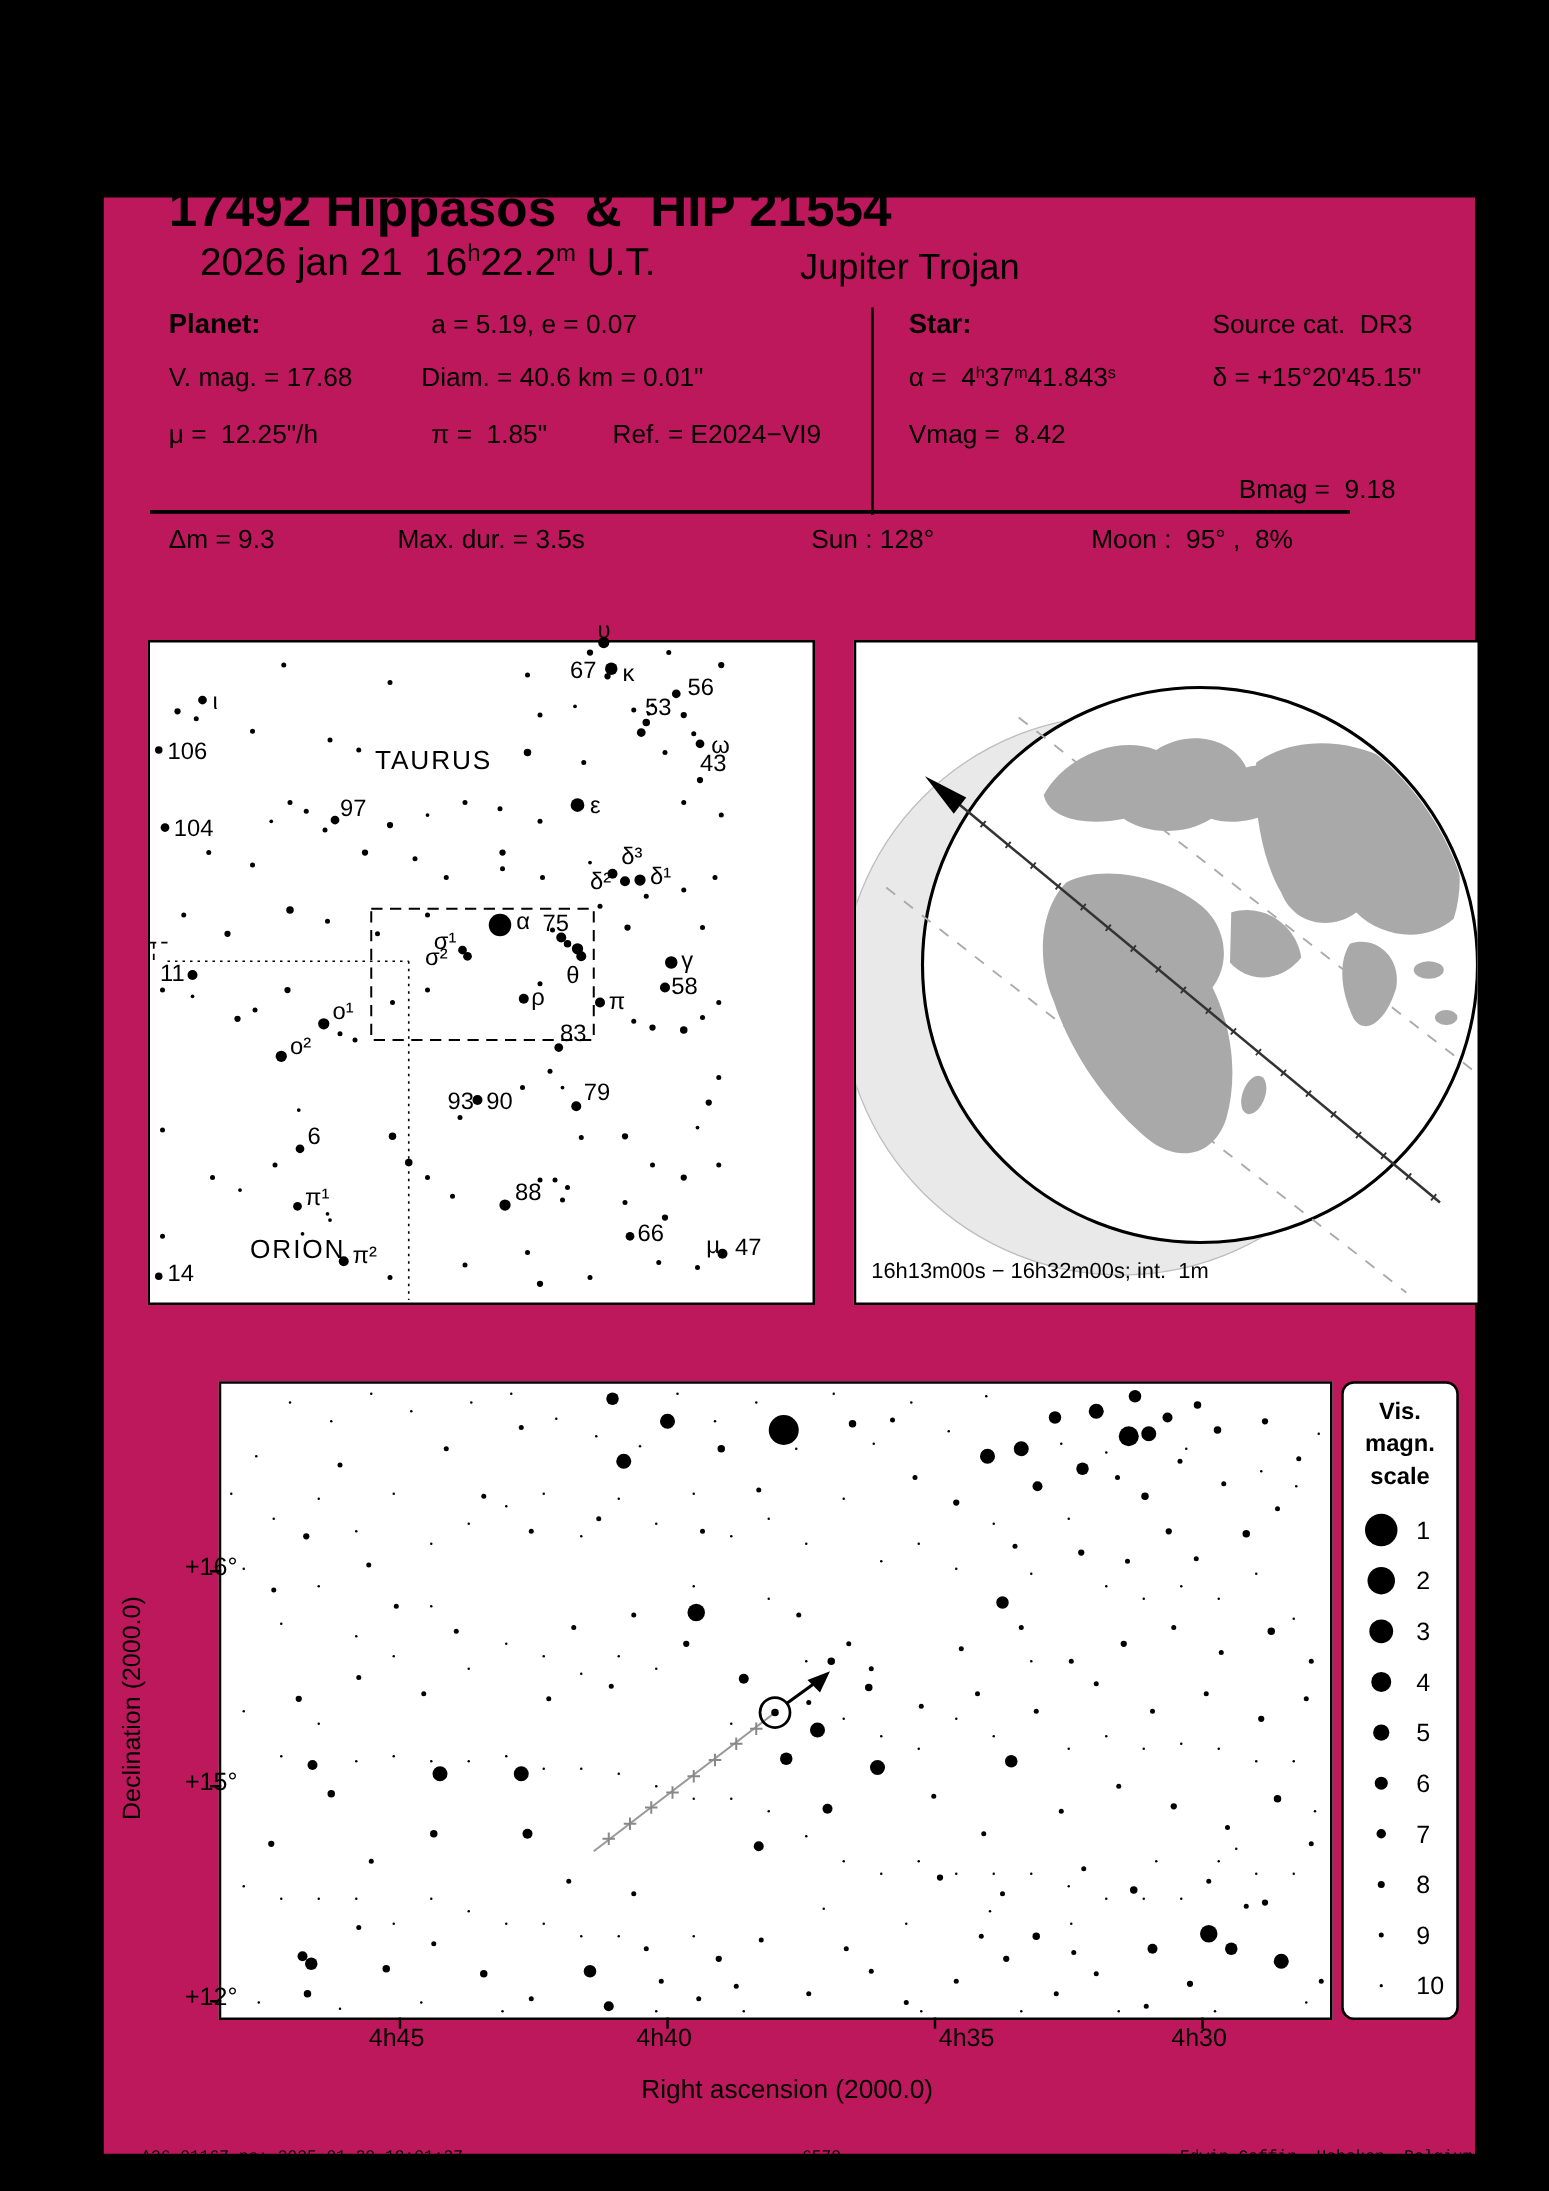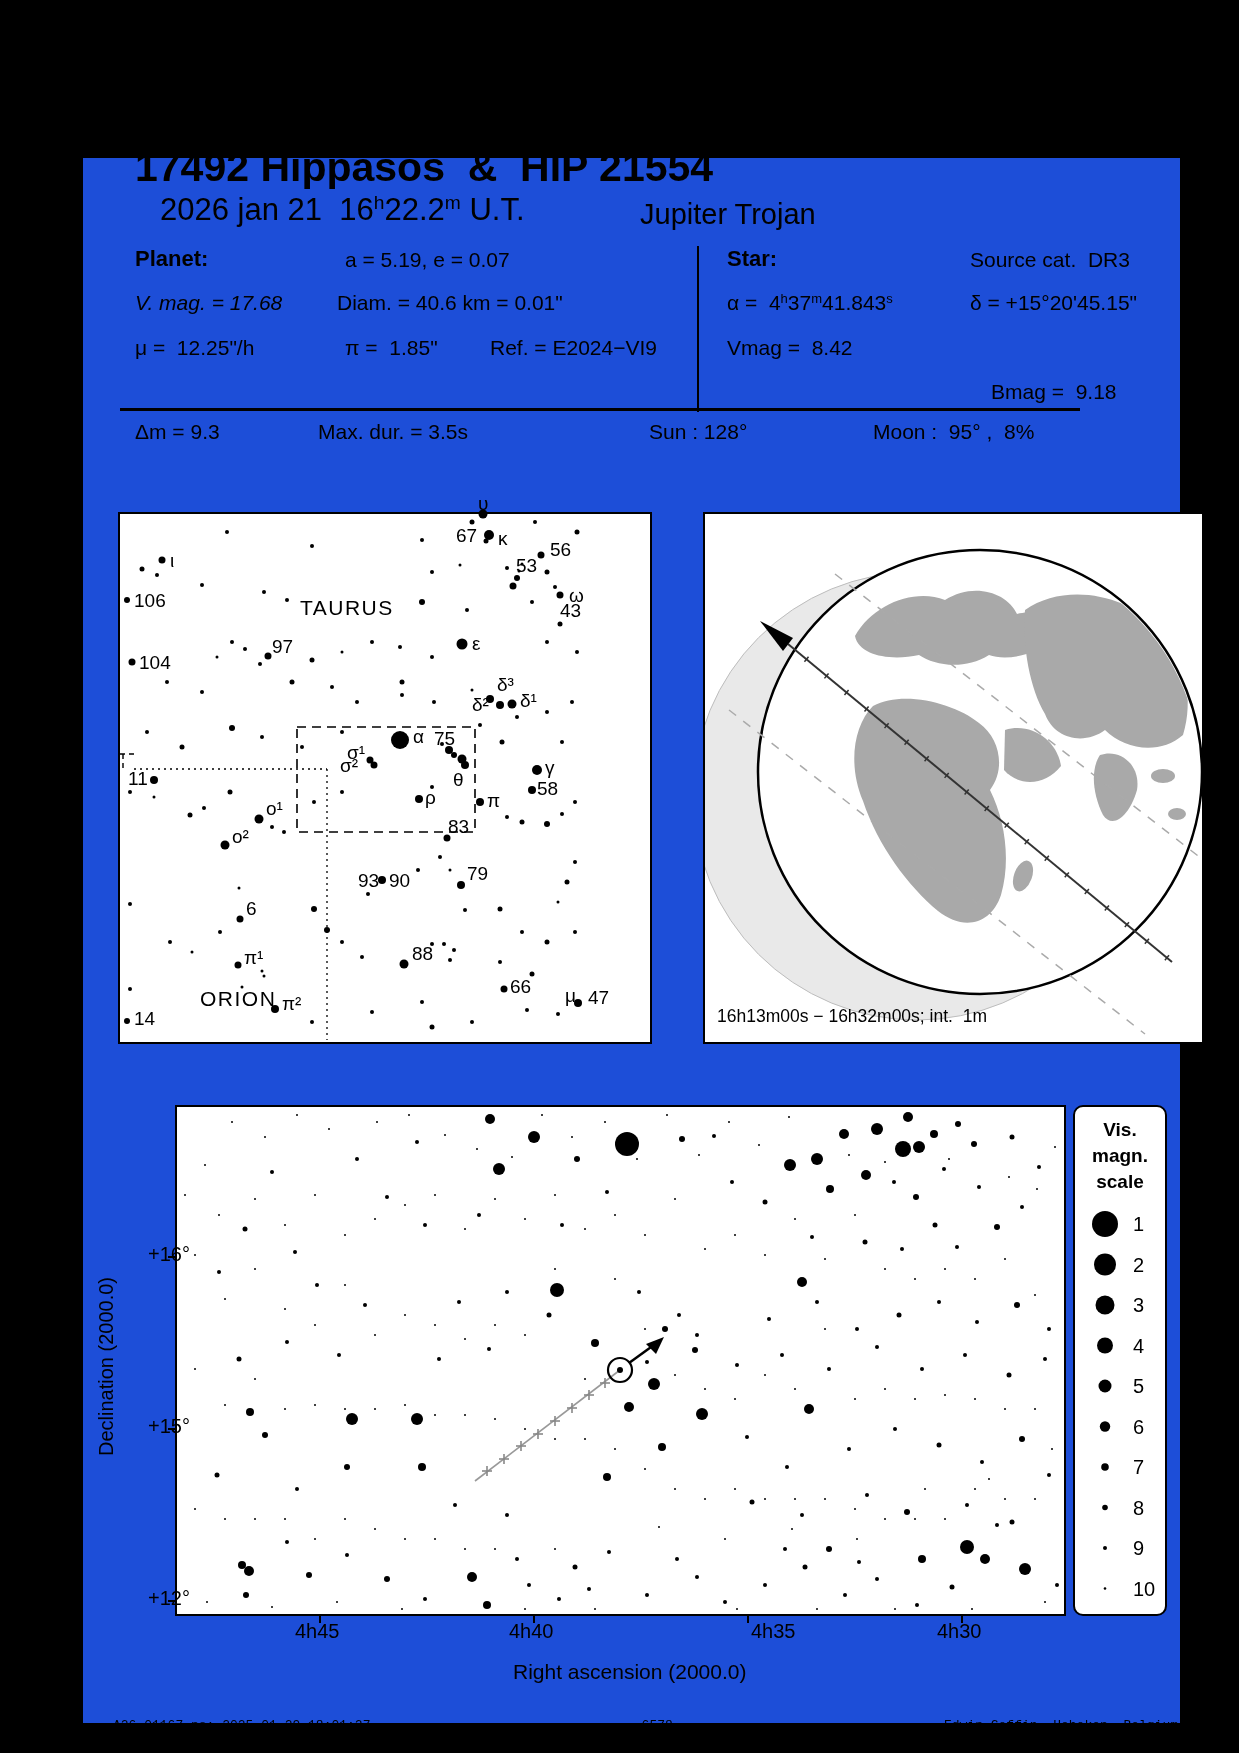--- a/index.html
+++ b/index.html
@@ -1,31 +1,31 @@
 <!DOCTYPE html>
 <html><head>
 <meta charset="utf-8">
 <style>
   html,body{margin:0;padding:0;background:#000;}
   #canvas{position:relative;width:1239px;height:1753px;background:#000;overflow:hidden;
           font-family:"Liberation Sans",sans-serif;color:#000;}
-  #page{position:absolute;left:83px;top:158px;width:1097px;height:1565px;background:#1d4ed8;}
+  #page{position:absolute;left:83px;top:158px;width:1097px;height:1565px;background:#be185d;}
   .abs{position:absolute;}
   .t{white-space:pre;}
   .sup{font-size:62%;position:relative;top:-0.55em;}
   #title{left:52px;top:-14px;font-size:41px;font-weight:bold;letter-spacing:0px;}
   #dateline{left:77px;top:34px;font-size:31px;}
   #subtitle{left:557px;top:40px;font-size:29px;}
   .lbl{font-size:21px;}
   .bold{font-weight:bold;font-size:22px;}
   #vdiv{left:614px;top:88px;width:2px;height:166px;background:#000;}
   #hrule{left:37px;top:250px;width:960px;height:3px;background:#000;}
   .boxed{border:2.5px solid #000;background:#fff;}
   #finder-box{left:35px;top:354px;width:530px;height:528px;}
-  #globe-box{left:600px;top:354px;width:497px;height:528px;margin-left:20px;}
+  #globe-box{left:600px;top:354px;width:497px;height:528px;}
   #map-box{left:92px;top:947px;width:887px;height:507px;}
   #legend-box{left:990px;top:947px;width:90px;height:507px;border-radius:10px;}
   #globe-caption{left:12px;top:492px;font-size:17.5px;}
   .ticklab{font-size:20px;}
   #xaxis-label{font-size:21px;}
   #yaxis-label{font-size:20px;transform:rotate(-90deg);transform-origin:left top;}
   .legend-title{font-size:19px;font-weight:bold;text-align:center;width:100%;}
   #footer{left:30px;top:1560px;width:1065px;font-family:"Liberation Mono","DejaVu Sans Mono",monospace;
           font-size:13px;display:flex;justify-content:space-between;}
   svg{display:block;overflow:visible;}
@@ -35,21 +35,21 @@
 
 <div id="canvas">
   <div id="page">
 
     <div class="abs t" id="title">17492 Hippasos  &amp;  HIP 21554</div>
     <div class="abs t" id="dateline"><span>2026 jan 21  16</span><span class="sup">h</span><span>22.2</span><span class="sup">m</span><span> U.T.</span></div>
     <div class="abs t" id="subtitle">Jupiter Trojan</div>
 
     <div class="abs t bold" style="left:52px;top:88px;text-align:right;">Planet:</div>
     <div class="abs t lbl" style="left:262px;top:90px;">a = 5.19, e = 0.07</div>
-    <div class="abs t lbl" style="left:52px;top:133px;font-style:italic;">V. mag. = 17.68</div>
+    <div class="abs t lbl" style="left:52px;top:133px;">V. mag. = 17.68</div>
     <div class="abs t lbl" style="left:254px;top:133px;">Diam. = 40.6 km = 0.01"</div>
     <div class="abs t lbl" style="left:52px;top:178px;">μ =  12.25"/h</div>
     <div class="abs t lbl" style="left:262px;top:178px;">π =  1.85"</div>
     <div class="abs t lbl" style="left:407px;top:178px;">Ref. = E2024−VI9</div>
 
     <div class="abs" id="vdiv"></div>
 
     <div class="abs t bold" style="left:644px;top:88px;">Star:</div>
     <div class="abs t lbl" style="left:887px;top:90px;">Source cat.  DR3</div>
     <div class="abs t lbl" style="left:644px;top:133px;"><span>α =  4</span><span class="sup">h</span><span>37</span><span class="sup">m</span><span>41.843</span><span class="sup">s</span></div>

